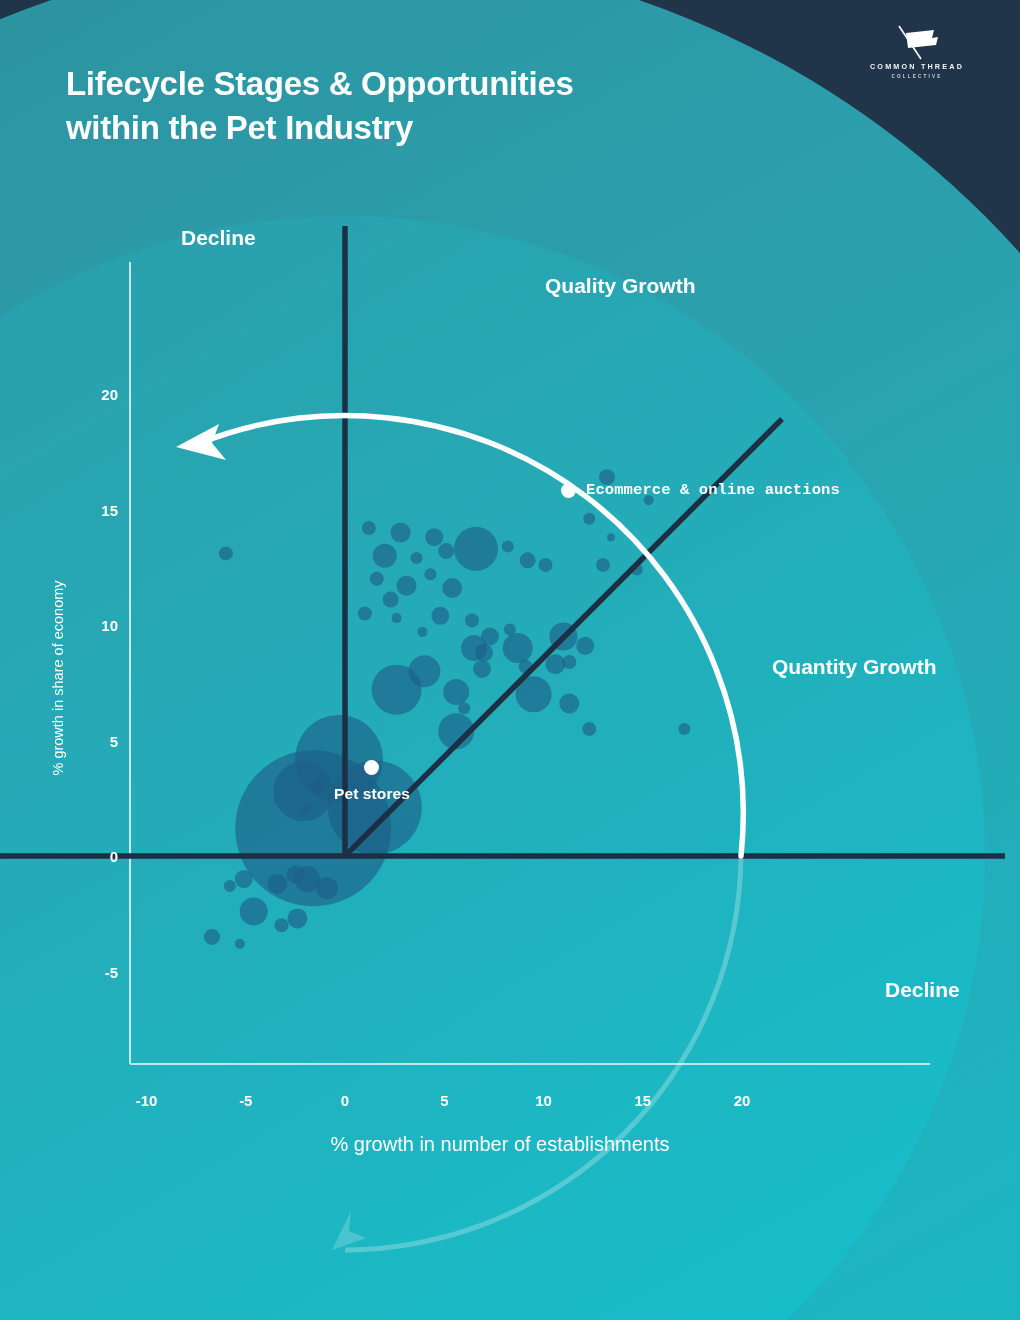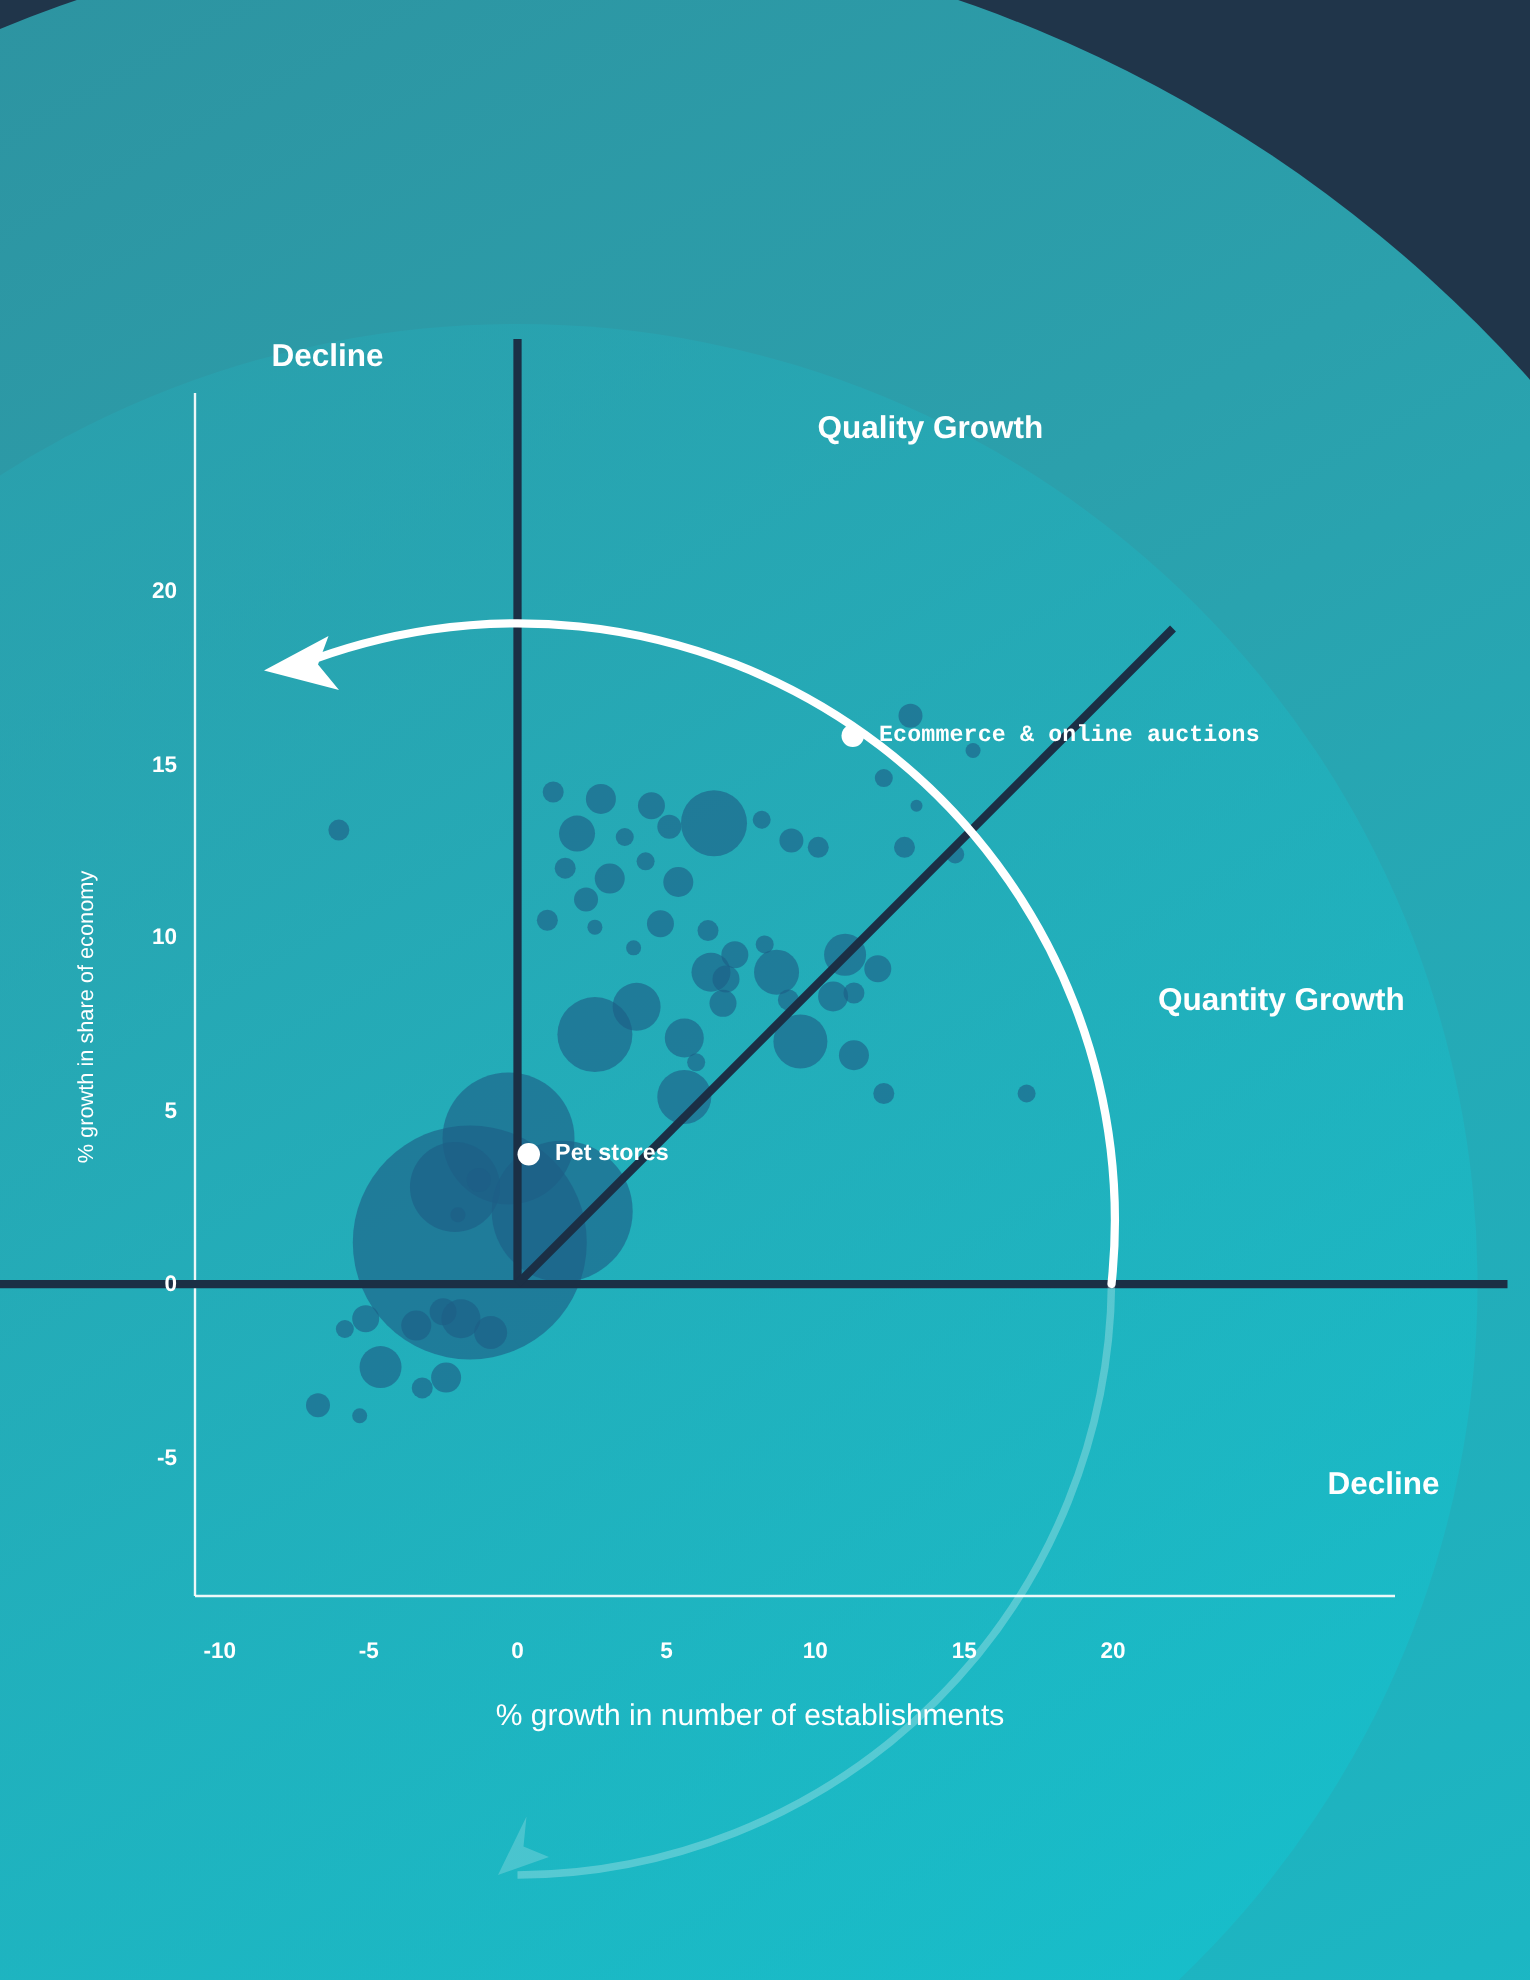--- a/index.html
+++ b/index.html
@@ -38,21 +38,21 @@
   .qlabel { position:absolute; color:#ffffff; font-size:21px; font-weight:bold; z-index:30; white-space:nowrap; }
   .q-maturity { left:181px; top:226px; }
   .q-quality  { left:545px; top:274px; }
   .q-quantity { left:772px; top:655px; }
   .q-decline  { left:885px; top:978px; }
 
   .annot { position:absolute; z-index:32; display:flex; align-items:center; gap:10px; white-space:nowrap; }
   .annot .dot { width:15px; height:15px; border-radius:50%; background:#ffffff; flex:none; }
   .annot .txt { color:#ffffff; font-size:15.5px; font-weight:bold; letter-spacing:0.1px; }
   .a-ecom { left:561px; top:481px;font-family:Liberation Mono, monospace; }
-  .a-pet  { left:345px; top:760px; }
+  .a-pet  { left:334px; top:760px;flex-direction:column; }
 
   .tick { position:absolute; color:#ffffff; font-size:15px; font-weight:bold; z-index:28; white-space:nowrap;text-align:center; }
   .tick.y { text-align:right; transform:translate(-100%, -50%); }
   .tick.x { transform:translateX(-50%); }
 
   .axis-title { position:absolute; color:#ffffff; z-index:28; white-space:nowrap; }
   .axis-title.x { font-size:20px; left:500px; top:1133px; transform:translateX(-50%); }
   .axis-title.y {
     font-size:14.5px; left:58px; top:678px;
     transform:translate(-50%,-50%) rotate(-90deg); transform-origin:center center;
@@ -203,14 +203,26 @@
       <div class="tick x" style="left: 345px; top: 1092px;">0</div>
       <div class="tick x" style="left: 444.3px; top: 1092px;">5</div>
       <div class="tick x" style="left: 543.5px; top: 1092px;">10</div>
       <div class="tick x" style="left: 642.8px; top: 1092px;">15</div>
       <div class="tick x" style="left: 742px; top: 1092px;">20</div>
     </div>
 
   <div class="axis-title x">% growth in number of establishments</div>
   <div class="axis-title y">% growth in share of economy</div>
 
+  <div class="header">
+    <div class="title">Lifecycle Stages &amp; Opportunities
+within the Pet Industry</div>
+    <div class="logo">
+      <svg class="logo-mark" width="58" height="36" viewBox="0 0 58 36">
+        <line x1="11" y1="2" x2="33" y2="35" stroke="#ffffff" stroke-width="1.6"></line>
+        <path d="M18 9 L46 6 L44 14 L50 13 L48 21 L20 24 Z" fill="#ffffff"></path>
+      </svg>
+      <div class="logo-name">COMMON THREAD</div>
+      <div class="logo-sub">COLLECTIVE</div>
+    </div>
+  </div>
 
 </div>
 
 </body></html>

